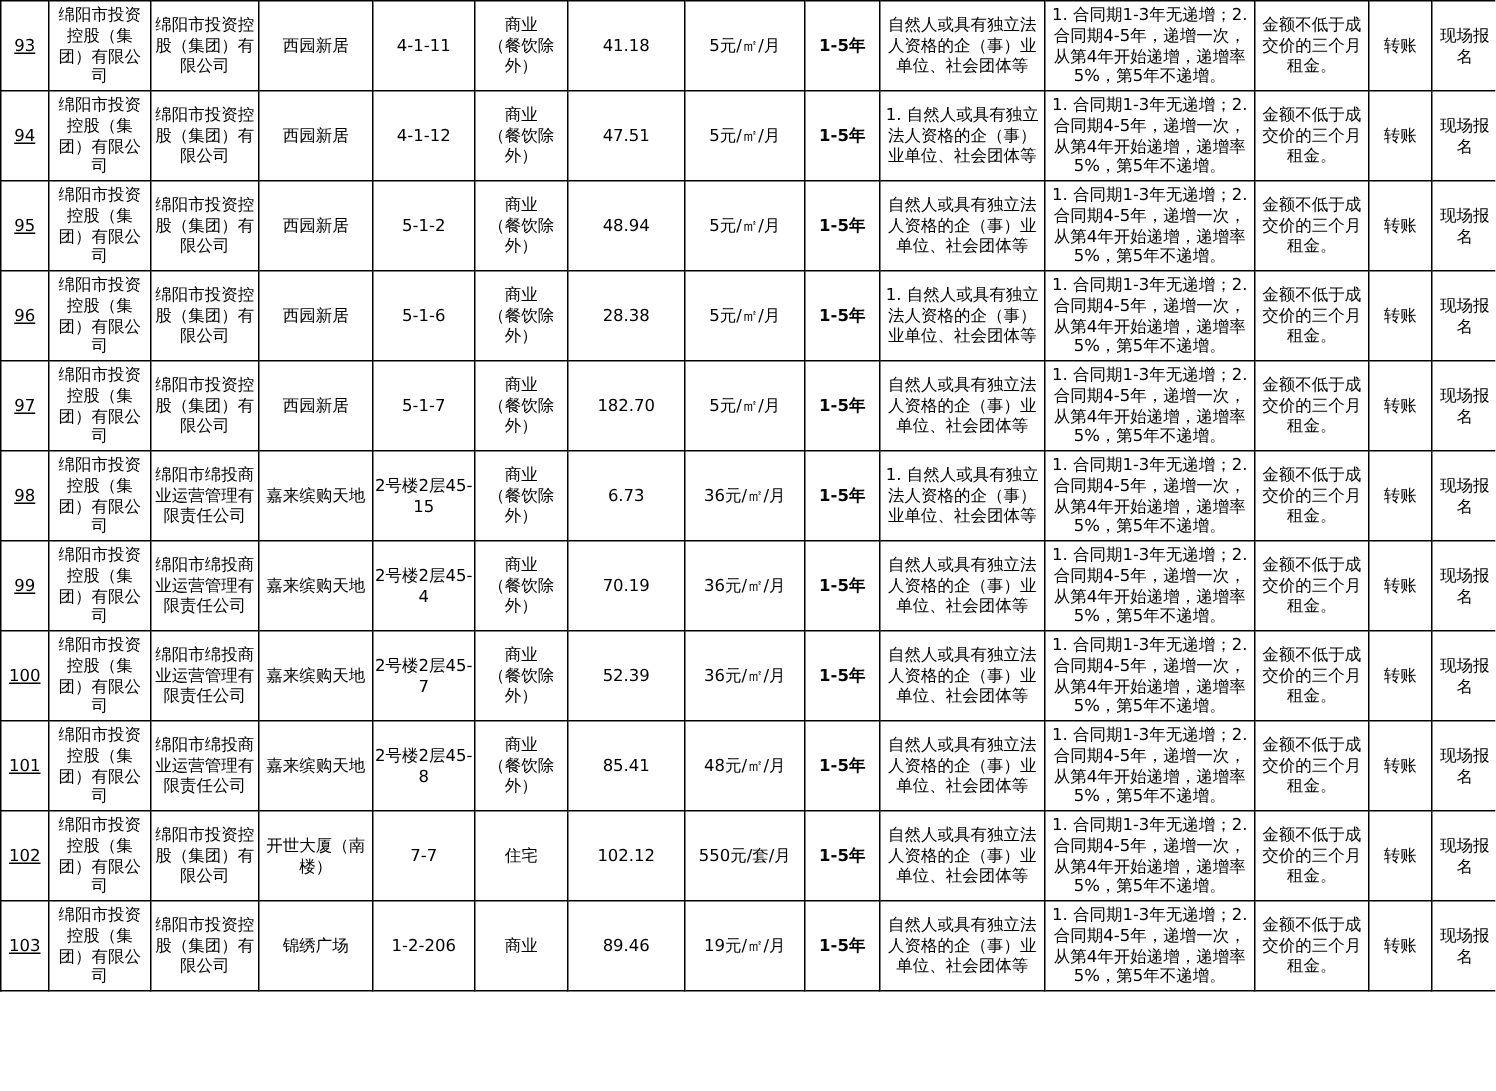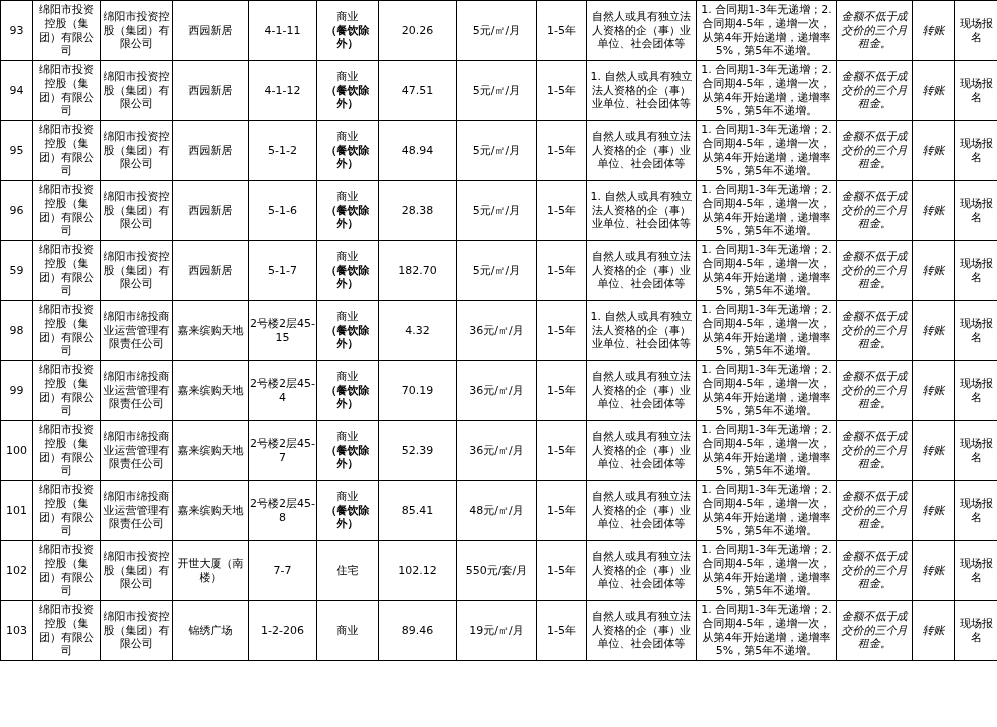--- a/index.html
+++ b/index.html
@@ -43,36 +43,36 @@
   col.c-usage   { width: 62px; }
   col.c-area    { width: 78px; }
   col.c-price   { width: 80px; }
   col.c-term    { width: 50px; }
   col.c-tenant  { width: 110px; }
   col.c-increase{ width: 140px; }
   col.c-deposit { width: 76px; }
   col.c-pay     { width: 42px; }
   col.c-signup  { width: 44px; }
 
-  td.cell-no      { font-size: 12px; }
+  td.cell-no      { font-size: 12px; text-decoration: underline; }
   td.cell-owner,
   td.cell-manager { font-size: 11px; letter-spacing: 0; }
   td.cell-project { font-size: 12px; }
   td.cell-unit    { font-size: 11.5px; }
   td.cell-usage   { font-size: 11.5px; }
   td.cell-area    { font-size: 12px; }
   td.cell-price   { font-size: 11.5px; }
-  td.cell-term    { font-size: 11.5px; }
+  td.cell-term    { font-size: 11.5px; font-weight: bold; }
   td.cell-tenant  { font-size: 11px; text-align: left; padding-left: 3px; }
   td.cell-increase{ font-size: 10.5px; text-align: left; padding-left: 3px; line-height: 1.22; }
-  td.cell-deposit { font-size: 11px; text-align: left; padding-left: 3px; font-style: italic; }
-  td.cell-pay     { font-size: 11.5px; font-style: italic; }
+  td.cell-deposit { font-size: 11px; text-align: left; padding-left: 3px; }
+  td.cell-pay     { font-size: 11.5px; }
   td.cell-signup  { font-size: 11.5px; }
 
-  .usage-sub { display: block; font-weight: bold; }
+  .usage-sub { display: block; }
 </style>
 </head>
 <body>
 
 <div id="sheet">
   <table class="listing">
     <colgroup>
       <col class="c-no">
         <col class="c-owner">
         <col class="c-manager">
@@ -93,21 +93,21 @@
       <tr>
         <td class="cell-no">93</td>
         <td class="cell-owner">绵阳市投资控股（集团）有限公司</td>
         <td class="cell-manager">绵阳市投资控股（集团）有限公司</td>
         <td class="cell-project">西园新居</td>
         <td class="cell-unit">4-1-11</td>
         <td class="cell-usage">
           <span>商业</span>
           <span class="usage-sub">（餐饮除外）</span>
         </td>
-        <td class="cell-area">20.26</td>
+        <td class="cell-area">41.18</td>
         <td class="cell-price">5元/㎡/月</td>
         <td class="cell-term">1-5年</td>
         <td class="cell-tenant">自然人或具有独立法人资格的企（事）业单位、社会团体等</td>
         <td class="cell-increase">1. 合同期1-3年无递增；2. 合同期4-5年，递增一次，从第4年开始递增，递增率5%，第5年不递增。</td>
         <td class="cell-deposit">金额不低于成交价的三个月租金。</td>
         <td class="cell-pay">转账</td>
         <td class="cell-signup">现场报名</td>
 
       </tr>
 
@@ -168,21 +168,21 @@
         <td class="cell-term">1-5年</td>
         <td class="cell-tenant">1. 自然人或具有独立法人资格的企（事）业单位、社会团体等</td>
         <td class="cell-increase">1. 合同期1-3年无递增；2. 合同期4-5年，递增一次，从第4年开始递增，递增率5%，第5年不递增。</td>
         <td class="cell-deposit">金额不低于成交价的三个月租金。</td>
         <td class="cell-pay">转账</td>
         <td class="cell-signup">现场报名</td>
 
       </tr>
 
       <tr>
-        <td class="cell-no">59</td>
+        <td class="cell-no">97</td>
         <td class="cell-owner">绵阳市投资控股（集团）有限公司</td>
         <td class="cell-manager">绵阳市投资控股（集团）有限公司</td>
         <td class="cell-project">西园新居</td>
         <td class="cell-unit">5-1-7</td>
         <td class="cell-usage">
           <span>商业</span>
           <span class="usage-sub">（餐饮除外）</span>
         </td>
         <td class="cell-area">182.70</td>
         <td class="cell-price">5元/㎡/月</td>
@@ -198,21 +198,21 @@
       <tr>
         <td class="cell-no">98</td>
         <td class="cell-owner">绵阳市投资控股（集团）有限公司</td>
         <td class="cell-manager">绵阳市绵投商业运营管理有限责任公司</td>
         <td class="cell-project">嘉来缤购天地</td>
         <td class="cell-unit">2号楼2层45-15</td>
         <td class="cell-usage">
           <span>商业</span>
           <span class="usage-sub">（餐饮除外）</span>
         </td>
-        <td class="cell-area">4.32</td>
+        <td class="cell-area">6.73</td>
         <td class="cell-price">36元/㎡/月</td>
         <td class="cell-term">1-5年</td>
         <td class="cell-tenant">1. 自然人或具有独立法人资格的企（事）业单位、社会团体等</td>
         <td class="cell-increase">1. 合同期1-3年无递增；2. 合同期4-5年，递增一次，从第4年开始递增，递增率5%，第5年不递增。</td>
         <td class="cell-deposit">金额不低于成交价的三个月租金。</td>
         <td class="cell-pay">转账</td>
         <td class="cell-signup">现场报名</td>
 
       </tr>
 

